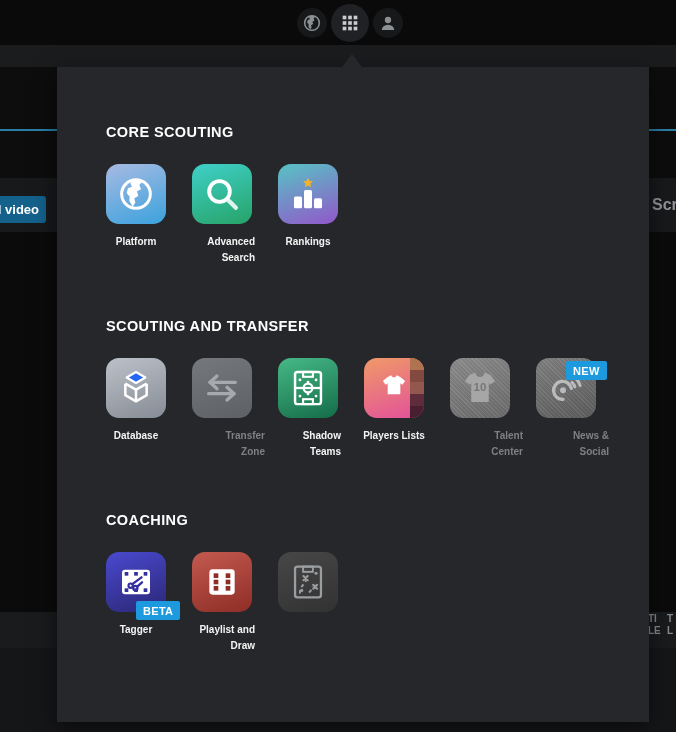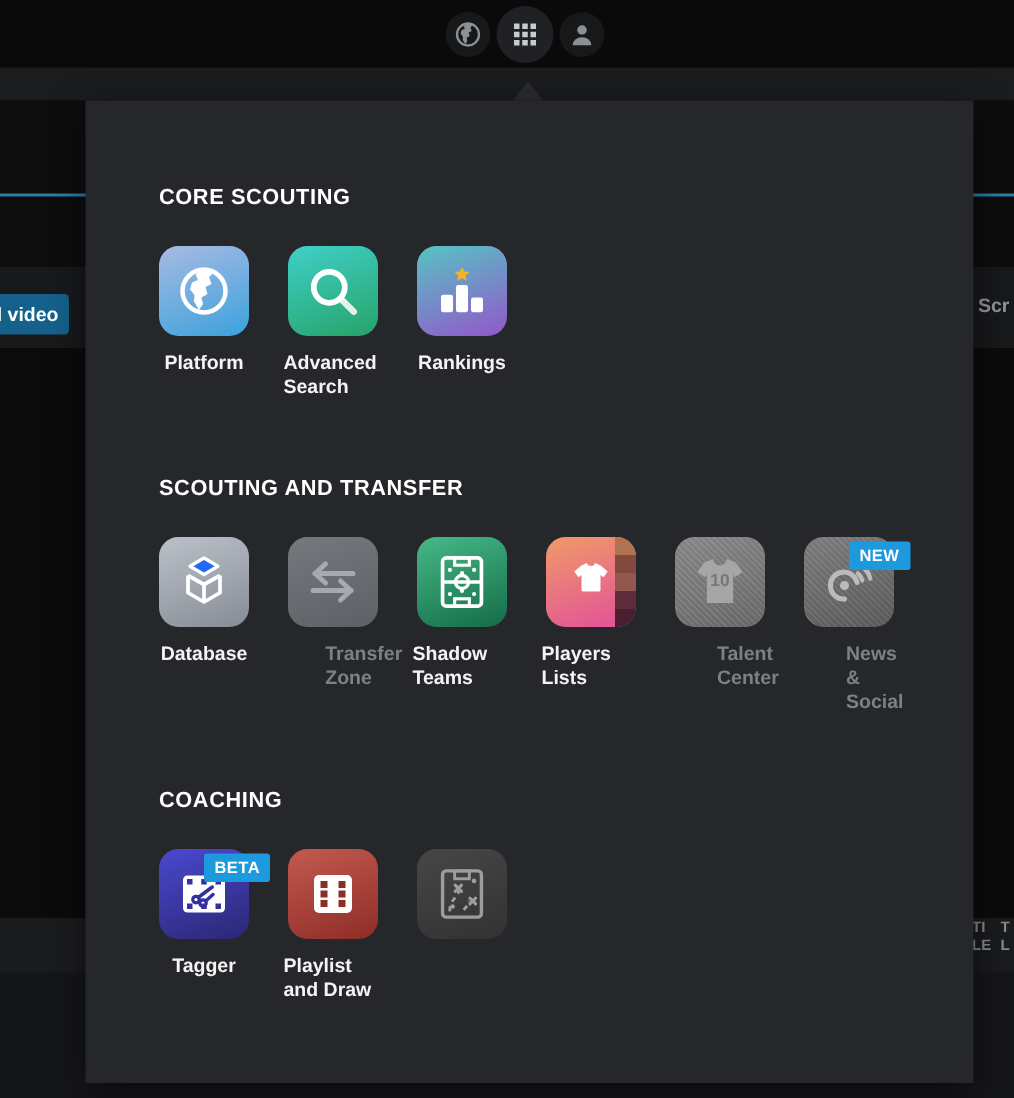--- a/index.html
+++ b/index.html
@@ -23,21 +23,21 @@
   
   .video-btn {
     position:absolute; left:0; top:196px; width:46px; height:27px;
     background:#14618c; color:#fff; font-size:13px; font-weight:bold;
     border:none; border-radius:0 3px 3px 0;
     display:flex; align-items:center; justify-content:flex-end;
     padding-right:7px; overflow:hidden; white-space:nowrap; cursor:pointer;
   }
   .scr-text {
     position:absolute; left:652px; top:196px; width:24px; overflow:hidden;
-    color:#92959a; font-size:13px; font-weight:bold; white-space:nowrap;
+    color:#92959a; font-size:16px; font-weight:bold; white-space:nowrap;
   }
   .fragment { position:absolute; top:613px; color:#888b8e; font-size:10px;
     font-weight:bold; line-height:12px; overflow:hidden; white-space:nowrap; }
   .fragment-1 { left:648px; width:13px; }
   .fragment-2 { left:667px; width:9px; }
 
   
   .topbar { position:absolute; left:0; top:0; width:676px; height:45px; background:#0a0a0b; z-index:5; }
   .topbar-cluster { position:absolute; left:297px; top:3px; height:40px; display:flex; align-items:center; gap:4px; }
   .tb-btn {
@@ -79,21 +79,21 @@
   }
   .strip div { flex:1; }
   .badge {
     position:absolute; left:30px; top:3px; height:19px; z-index:3;
     color:#fff; font-size:11px; font-weight:bold; letter-spacing:.3px;
     display:flex; align-items:center; padding:0 7px; border-radius:2px;
     white-space:nowrap;
   }
   .label {
     margin-top:10px; max-width:66px; min-height:34px;
-    text-align:left; color:#f4f4f4; font-size:13px; font-weight:bold; line-height:16px;
+    text-align:right; color:#f4f4f4; font-size:10px; font-weight:bold; line-height:16px;
   }
   .app.disabled .label { color:#7e8184;margin-left:41px; }
 </style>
 </head>
 <body>
 
 <div class="band band-subheader"></div>
 <div class="band band-video-top"></div>
 <div class="band band-toolbar"></div>
 <div class="band band-video-main"></div>
@@ -308,21 +308,21 @@
     <div class="label">News &amp; Social</div>
   </div>
 </div>
   </section>
 
   <section class="section">
     <h2 class="section-title">COACHING</h2>
     <div class="apps">
   <div class="app">
     <div class="tile" style="background: linear-gradient(160deg, rgb(74, 73, 207), rgb(43, 39, 117));">
-      <span class="badge" style="background: rgb(29, 154, 222);">BETA</span>
+      <span class="badge" style="background: rgb(29, 154, 222); margin-top: 46px;">BETA</span>
       <span class="glyph">
                 <svg width="40" height="40" viewBox="0 0 24 24">
                   <rect x="3.6" y="4.6" width="16.8" height="14.8" rx="1.8" fill="#fff"></rect>
                   <g fill="#34309f">
                     <rect x="5.2" y="6" width="2.2" height="2.2"></rect>
                     <rect x="10.9" y="6" width="2.2" height="2.2"></rect>
                     <rect x="16.6" y="6" width="2.2" height="2.2"></rect>
                     <rect x="5.2" y="15.8" width="2.2" height="2.2"></rect>
                     <rect x="10.9" y="15.8" width="2.2" height="2.2"></rect>
                     <rect x="16.6" y="15.8" width="2.2" height="2.2"></rect>

